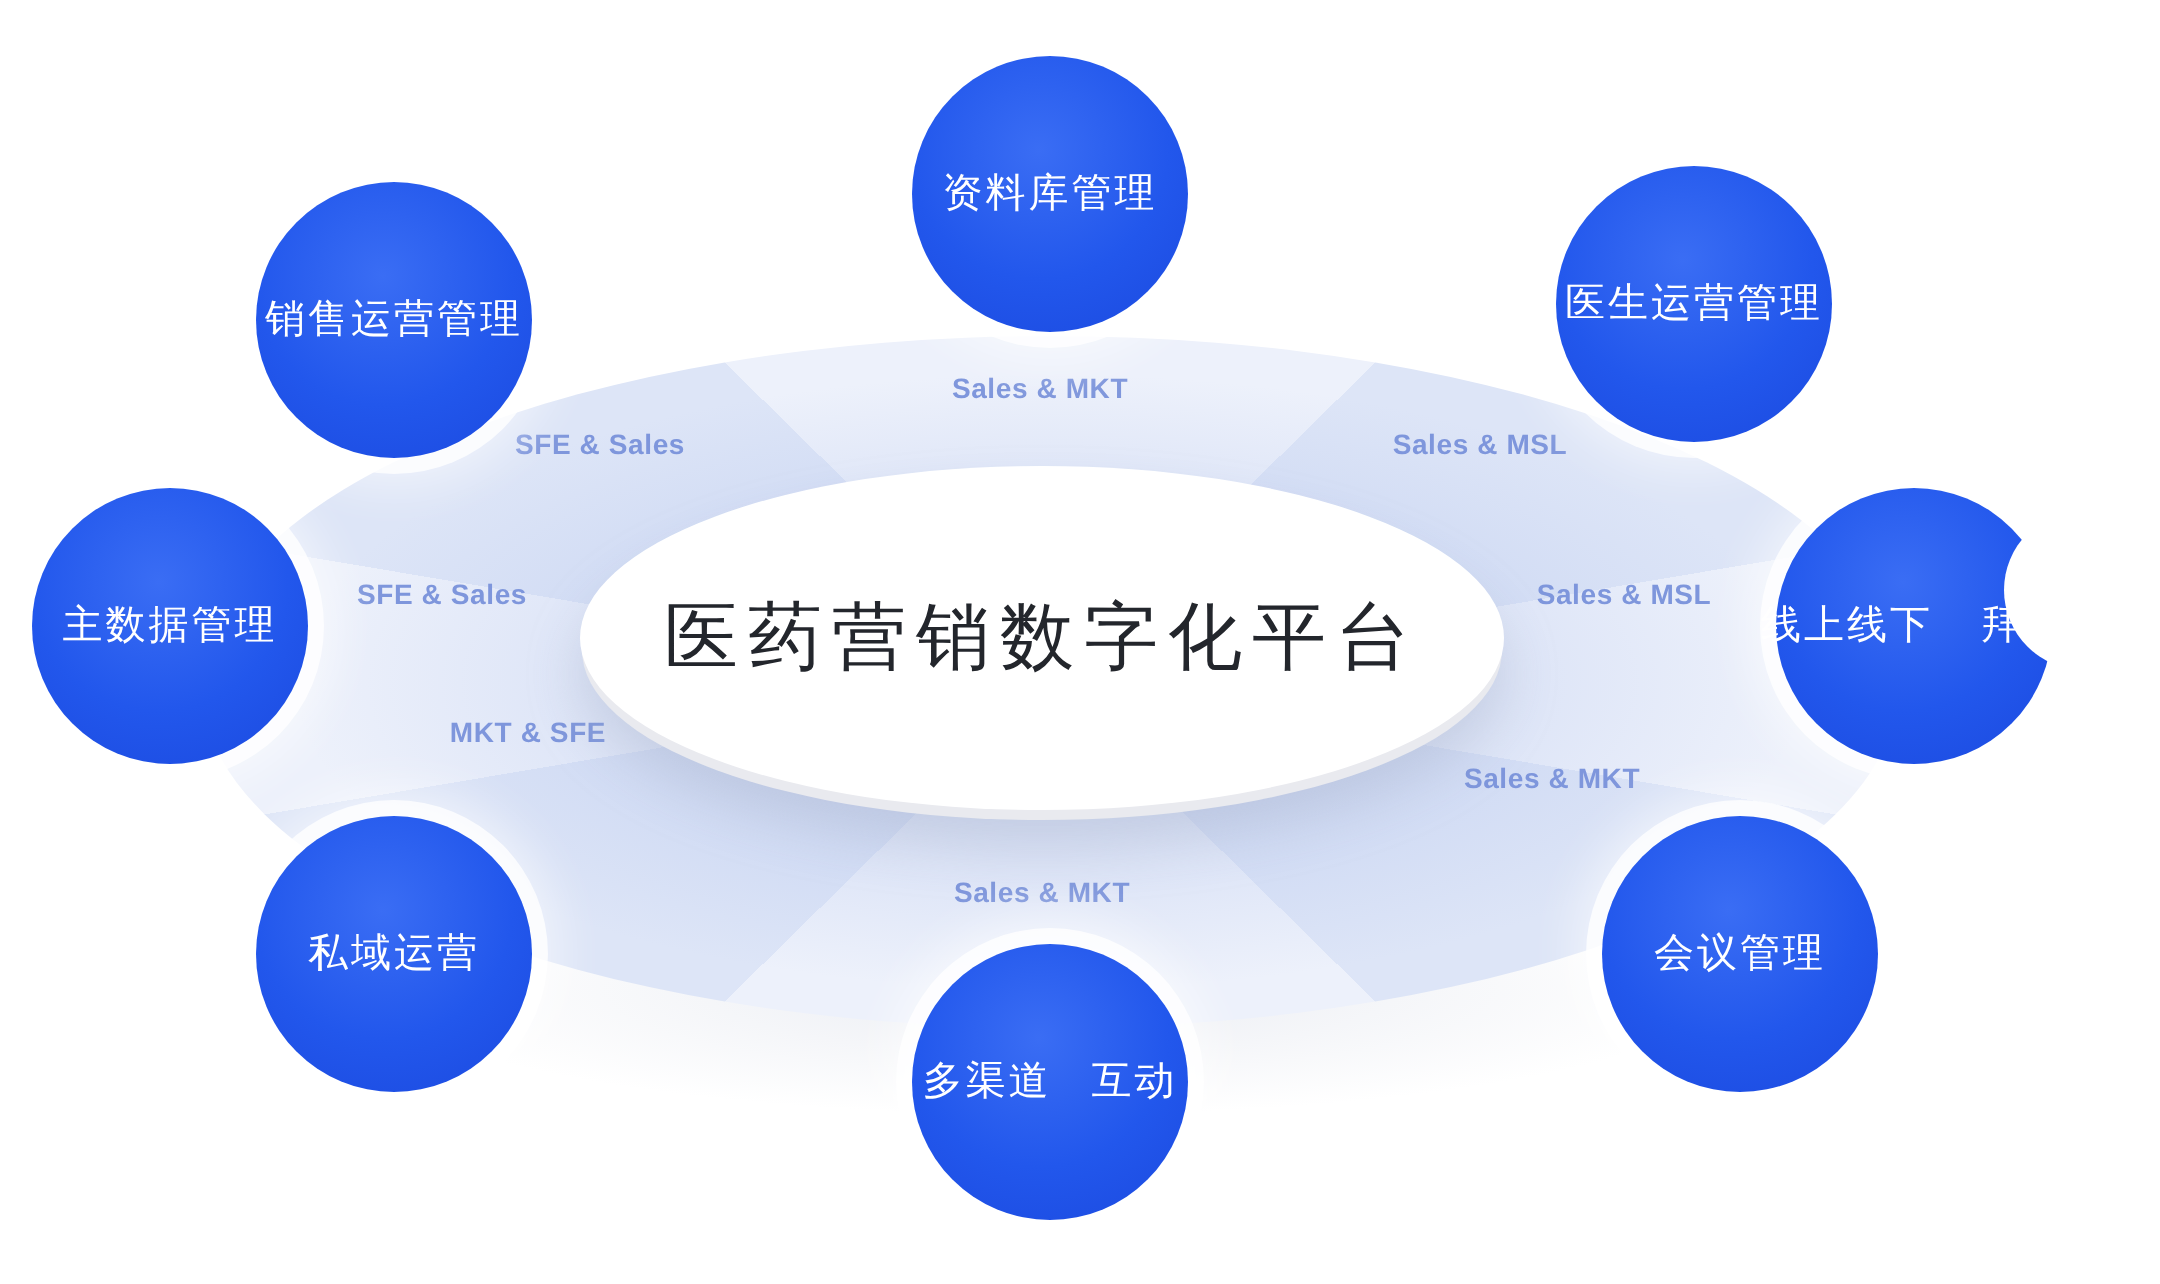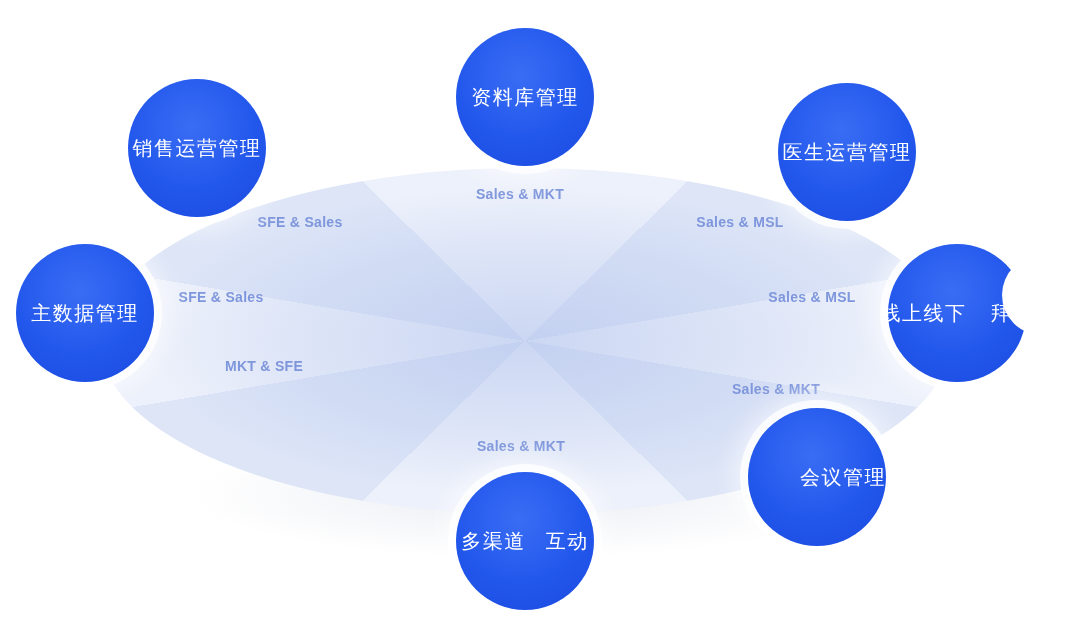--- a/index.html
+++ b/index.html
@@ -50,25 +50,25 @@
   .node{
     position:absolute;width:138px;height:138px;border-radius:50%;z-index:4;
     background:radial-gradient(circle at 46% 34%, #3A6DF4 0%, #2257EC 55%, #1B49DF 100%);
     box-shadow:0 0 0 8px rgba(255,255,255,0.78), 0 0 24px 14px rgba(255,255,255,0.55);
     display:flex;flex-direction:row;align-items:center;justify-content:center;
   }
   .node span{
     color:#FFFFFF;font-size:20px;font-weight:500;letter-spacing:1.5px;line-height:31px;white-space:nowrap;
   }
   .node-top{left:456px;top:28px;}
-  .node-topleft{left:128px;top:79px;}
+  .node-topleft{left:128px;top:91px;}
   .node-left{left:16px;top:244px;text-align:center;}
   .node-bottomleft{left:128px;top:408px;}
   .node-bottom{left:456px;top:472px;gap:20px;}
-  .node-bottomright{left:748px;top:408px;justify-content:flex-end;}
+  .node-bottomright{left:801px;top:408px;}
   .node-right{left:888px;top:244px;gap:24px;}
   .node-topright{left:778px;top:83px;}
   
   .notch{
     position:absolute;left:1002px;top:255px;width:80px;height:80px;border-radius:50%;
     background:#fff;z-index:5;
   }
 </style>
 </head>
 <body>
@@ -83,32 +83,39 @@
 
   <div class="seg-label seg-top">Sales &amp; MKT</div>
   <div class="seg-label seg-topleft">SFE &amp; Sales</div>
   <div class="seg-label seg-left">SFE &amp; Sales</div>
   <div class="seg-label seg-bottomleft">MKT &amp; SFE</div>
   <div class="seg-label seg-bottom">Sales &amp; MKT</div>
   <div class="seg-label seg-bottomright">Sales &amp; MKT</div>
   <div class="seg-label seg-right">Sales &amp; MSL</div>
   <div class="seg-label seg-topright">Sales &amp; MSL</div>
 
+  <div class="center-ellipse">
+    <div class="center-title">医药营销数字化平台</div>
+  </div>
 
   <div class="node node-top">
     <span>资料库</span>
     <span>管理</span>
   </div>
   <div class="node node-topleft">
     <span>销售运营</span>
     <span>管理</span>
   </div>
   <div class="node node-left">
     <span>主数据</span>
     <span>管理</span>
+  </div>
+  <div class="node node-bottomleft">
+    <span>私域</span>
+    <span>运营</span>
   </div>
   <div class="node node-bottom">
     <span>多渠道</span>
     <span>互动</span>
   </div>
   <div class="node node-bottomright">
     <span>会议</span>
     <span>管理</span>
   </div>
   <div class="node node-right">

